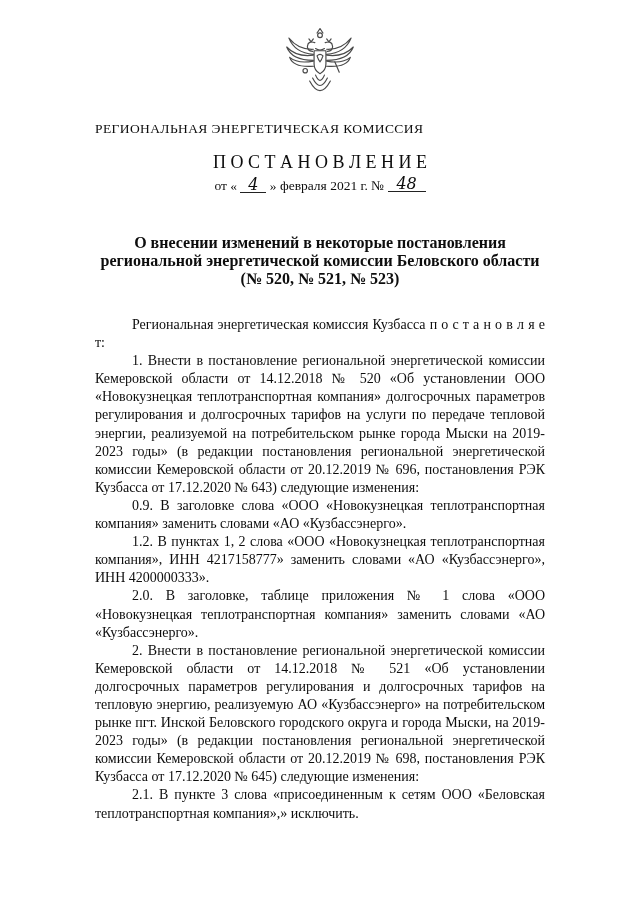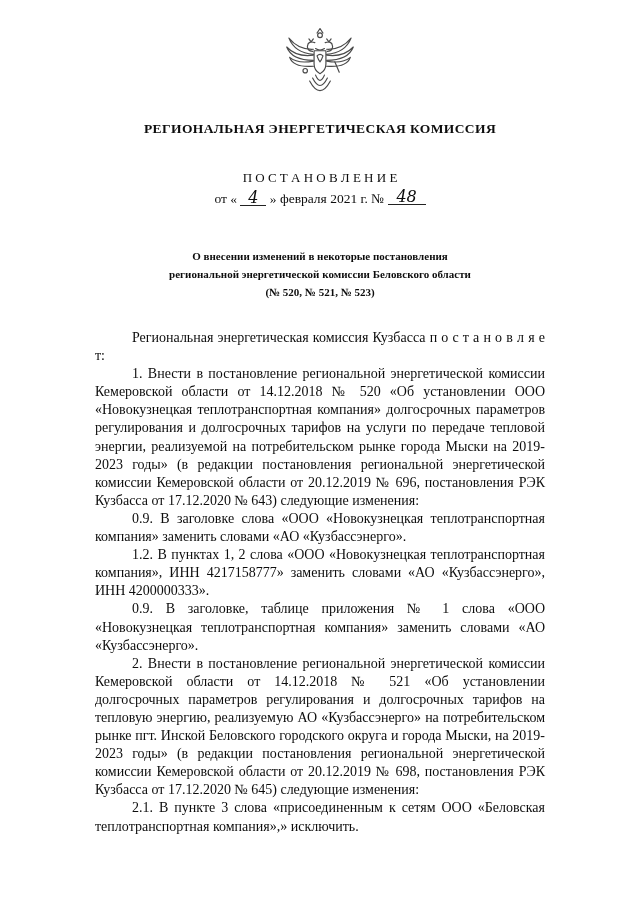--- a/index.html
+++ b/index.html
@@ -11,30 +11,29 @@
     color: #0d0d0d;
     font-family: "Liberation Serif", serif;
     box-sizing: border-box;
     padding: 26px 95px 0 95px;
     position: relative;
     overflow: hidden;
   }
   .emblem { text-align: center; margin-bottom: 12px; height: 82px; }
   .emblem svg { display: inline-block; }
   .org-name {
-    text-align: center;
-    font-weight: bold;
+    font-weight: normal;
     font-size: 13.5px;
     line-height: 18px;
     letter-spacing: 0.4px;
   }
   .doc-type {
     text-align: center;
-    font-size: 13px;
-    margin-top: 32px;
+    font-size: 18px;
+    margin-top: 14px;
     white-space: pre;
   }
   .date-line {
     text-align: center;
     font-size: 13.5px;
     margin-top: 5px;
   }
   .handwritten {
     display: inline-block;
     font-style: italic;
@@ -49,21 +48,21 @@
   .hw-day { min-width: 22px; }
   .hw-num { min-width: 34px; transform: translateY(-1px); }
   .city {
     text-align: center;
     font-size: 11.5px;
     margin-top: 3px;
   }
   .title {
     text-align: center;
     font-weight: bold;
-    font-size: 11px;
+    font-size: 16px;
     line-height: 18px;
     margin-top: 40px;
   }
   .body-text {
     margin-top: 28px;
     font-size: 14px;
     line-height: 18.1px;
     text-align: justify;
   }
   .body-text p {
@@ -125,18 +124,18 @@
     <div>О внесении изменений в некоторые постановления</div>
     <div>региональной энергетической комиссии Беловского области</div>
     <div>(№ 520, № 521, № 523)</div>
   </div>
 
   <div class="body-text">
     <p>Региональная энергетическая комиссия Кузбасса п о с т а н о в л я е т:</p>
     <p>1. Внести в постановление региональной энергетической комиссии Кемеровской области от 14.12.2018 № 520 «Об установлении ООО «Новокузнецкая теплотранспортная компания» долгосрочных параметров регулирования и долгосрочных тарифов на услуги по передаче тепловой энергии, реализуемой на потребительском рынке города Мыски на 2019-2023 годы» (в редакции постановления региональной энергетической комиссии Кемеровской области от 20.12.2019 № 696, постановления РЭК Кузбасса от 17.12.2020 № 643) следующие изменения:</p>
     <p>0.9. В заголовке слова «ООО «Новокузнецкая теплотранспортная компания» заменить словами «АО «Кузбассэнерго».</p>
     <p>1.2. В пунктах 1, 2 слова «ООО «Новокузнецкая теплотранспортная компания», ИНН 4217158777» заменить словами «АО «Кузбассэнерго», ИНН 4200000333».</p>
-    <p>0.9. В заголовке, таблице приложения № 1 слова «ООО «Новокузнецкая теплотранспортная компания» заменить словами «АО «Кузбассэнерго».</p>
+    <p>2.0. В заголовке, таблице приложения № 1 слова «ООО «Новокузнецкая теплотранспортная компания» заменить словами «АО «Кузбассэнерго».</p>
     <p>2. Внести в постановление региональной энергетической комиссии Кемеровской области от 14.12.2018 № 521 «Об установлении долгосрочных параметров регулирования и долгосрочных тарифов на тепловую энергию, реализуемую АО «Кузбассэнерго» на потребительском рынке пгт. Инской Беловского городского округа и города Мыски, на 2019-2023 годы» (в редакции постановления региональной энергетической комиссии Кемеровской области от 20.12.2019 № 698, постановления РЭК Кузбасса от 17.12.2020 № 645) следующие изменения:</p>
     <p>2.1. В пункте 3 слова «присоединенным к сетям ООО «Беловская теплотранспортная компания»,» исключить.</p>
   </div>
 
 </div>
 
 </body></html>

